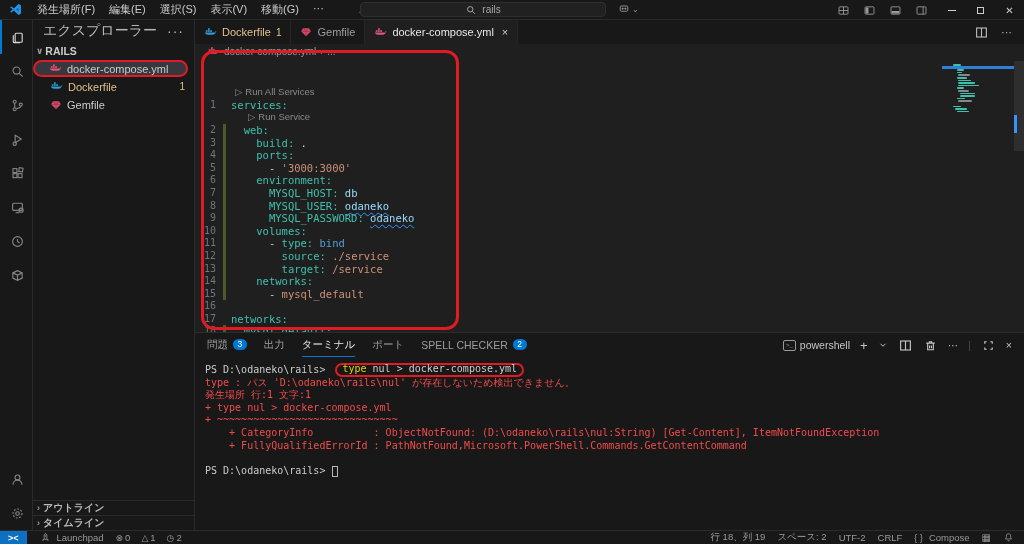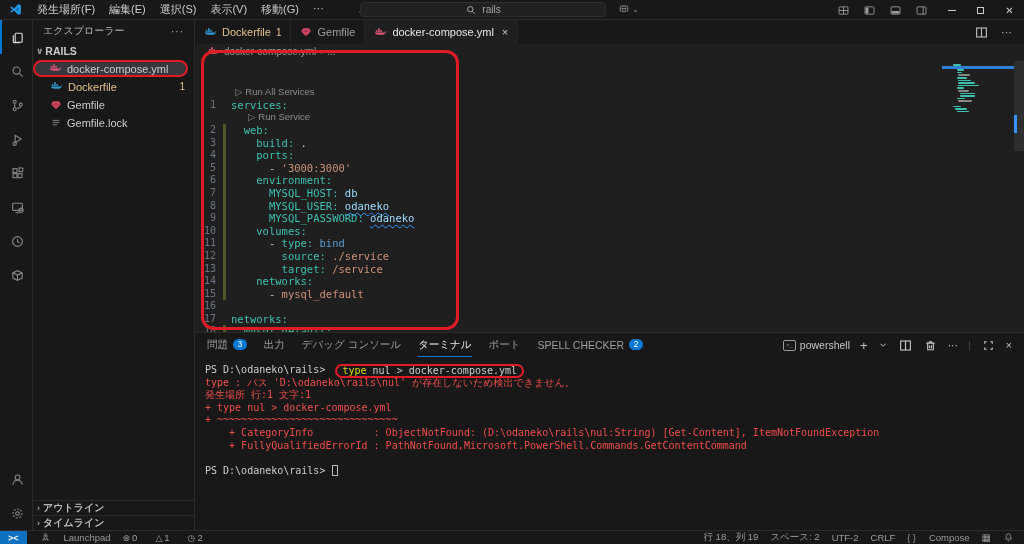--- a/index.html
+++ b/index.html
@@ -21,21 +21,21 @@
   .min-glyph{width:8px;height:1px;background:#ccc}
   .max-glyph{width:7px;height:7px;border:1px solid #ccc}
   
   .main{display:flex;height:510px}
   .activitybar{width:33px;background:#181818;border-right:1px solid #2b2b2b;display:flex;flex-direction:column;align-items:center}
   .ab-item{width:33px;height:34px;display:flex;align-items:center;justify-content:center;color:#858585;border-left:2px solid transparent}
   .ab-item.active{color:#d7d7d7;border-left:2px solid #0078d4}
   .ab-spacer{flex:1}
   
   .sidebar{width:162px;background:#181818;border-right:1px solid #2b2b2b;position:relative}
-  .sb-header{height:22px;display:flex;align-items:center;padding:0 10px;color:#b8b8b8;font-size:10px}
+  .sb-header{height:22px;display:flex;align-items:center;padding:0 10px;color:#b8b8b8;font-size:14px}
   .sb-more{margin-left:auto;color:#b8b8b8;letter-spacing:1px}
   .section-header{display:flex;align-items:center;gap:2px;height:18px;font-weight:bold;color:#cccccc;padding-left:3px;font-size:10.5px}
   .file-row{display:flex;align-items:center;height:17px;padding-left:17px;gap:5px;color:#cccccc;position:relative;margin-bottom:1px}
   .file-row.selected{background:#37373d}
   .file-row.annotated{border:2.5px solid #e01b24;border-radius:9px;padding-left:14px;width:calc(100% - 6px)}
   .file-row.modified .file-label{color:#e2c08d}
   .file-badge{margin-left:auto;margin-right:9px;color:#e2c08d;font-size:10px}
   .sb-bottom{position:absolute;bottom:0;left:0;right:0}
   .sb-section{height:15px;border-top:1px solid #2b2b2b;display:flex;align-items:center;gap:3px;padding-left:4px;font-size:10px;font-weight:bold;color:#bcbcbc}
   .chev{color:#9a9a9a;font-size:9px}
@@ -68,29 +68,29 @@
   .panel{height:198px;border-top:1px solid #2b2b2b;background:#181818;display:flex;flex-direction:column}
   .panel-tabs{height:24px;display:flex;align-items:center;padding:0 12px;gap:17px;font-size:10.5px;color:#9d9d9d;flex:none}
   .ptab{display:flex;gap:5px;align-items:center;height:24px;white-space:nowrap;border-bottom:1px solid transparent}
   .ptab.active{color:#e7e7e7;border-bottom:1px solid #0078d4}
   .pbadge{background:#0078d4;color:#fff;border-radius:8px;font-size:8.5px;padding:1px 4.5px;line-height:1}
   .panel-actions{margin-left:auto;display:flex;align-items:center;gap:10px;color:#c5c5c5}
   .shell-item{display:flex;align-items:center;gap:4px;font-size:10.5px}
   .shell-glyph{width:13px;height:11px;border:1px solid #9a9a9a;border-radius:2px;font-size:6px;display:flex;align-items:center;justify-content:center;color:#9a9a9a}
   .psep{color:#4a4a4a}
   .terminal{flex:1;padding:7px 0 0 10px;font-family:"DejaVu Sans Mono","Liberation Mono",monospace;font-size:10px;line-height:12.6px;color:#cccccc;white-space:pre}
-  .t-line{height:12.6px;display:flex;align-items:flex-start}
+  .t-line{height:12.6px;display:flex;align-items:flex-end}
   .t-fg{color:#cccccc}.t-red{color:#f14c4c}.t-yel{color:#d6d600}
   .bl{border:2.5px solid #e01b24;border-right:none;border-radius:8px 0 0 8px;padding-left:5px;margin-left:4px;height:14px;display:inline-flex;align-items:center}
   .br{border:2.5px solid #e01b24;border-left:none;border-radius:0 8px 8px 0;padding-right:5px;height:14px;display:inline-flex;align-items:center}
   .t-cursor{display:inline-block;width:6px;height:11px;border:1px solid #b8b8b8;margin-left:1px}
   
   .statusbar{height:14px;background:#181818;border-top:1px solid #2b2b2b;display:flex;align-items:center;font-size:9.5px;color:#9a9a9a}
   .remote-chip{height:100%;background:#0e70c0;color:#fff;display:flex;align-items:center;padding:0 8px;margin-right:7px;font-weight:bold;font-size:9px}
-  .sb-item{display:flex;align-items:center;gap:13px;padding:0 6px;white-space:nowrap}
+  .sb-item{display:flex;align-items:center;gap:6px;padding:0 6px;white-space:nowrap}
   .sb-part{display:flex;align-items:center;gap:2px;margin-right:5px}
   .sb-right{margin-left:auto;display:flex;align-items:center;padding-right:4px}
   .icon-12 svg{width:12px;height:12px}
 </style>
 </head>
 <body>
 
 <div class="titlebar">
   <span class="logo">
     <svg width="13" height="13" viewBox="0 0 24 24">
@@ -295,28 +295,20 @@
         </div>
         <div class="file-row">
           <span>
             <svg width="12" height="12" viewBox="0 0 16 16">
               <polygon points="4,3 12,3 14.5,7 8,13.5 1.5,7" fill="#d9486a"></polygon>
               <path d="M4 3 8 7l4-4M1.5 7h13M8 7v6.5" stroke="#8c2a42" stroke-width="0.8" fill="none"></path>
             </svg>
           </span>
           <span class="file-label">Gemfile</span>
         </div>
-        <div class="file-row">
-          <span>
-            <svg width="12" height="12" viewBox="0 0 16 16" stroke="#8a8a8a" stroke-width="1.2" fill="none">
-              <path d="M3.5 4.5h9M3.5 7.5h9M3.5 10.5h6"></path>
-            </svg>
-          </span>
-          <span class="file-label">Gemfile.lock</span>
-        </div>
       </div>
     <div class="sb-bottom" id="sb-bottom">
         <div class="sb-section">
           <span class="chev">›</span>
           <span>アウトライン</span>
         </div>
         <div class="sb-section">
           <span class="chev">›</span>
           <span>タイムライン</span>
         </div>
@@ -397,23 +389,20 @@
     <div class="code-annotation"></div>
 
     <div class="panel">
       <div class="panel-tabs" id="paneltabs">
           <div class="ptab">
             <span>問題</span>
             <span class="pbadge">3</span>
           </div>
           <div class="ptab">
             <span>出力</span>
-          </div>
-          <div class="ptab">
-            <span>デバッグ コンソール</span>
           </div>
           <div class="ptab active">
             <span>ターミナル</span>
           </div>
           <div class="ptab">
             <span>ポート</span>
           </div>
           <div class="ptab">
             <span>SPELL CHECKER</span>
             <span class="pbadge">2</span>

